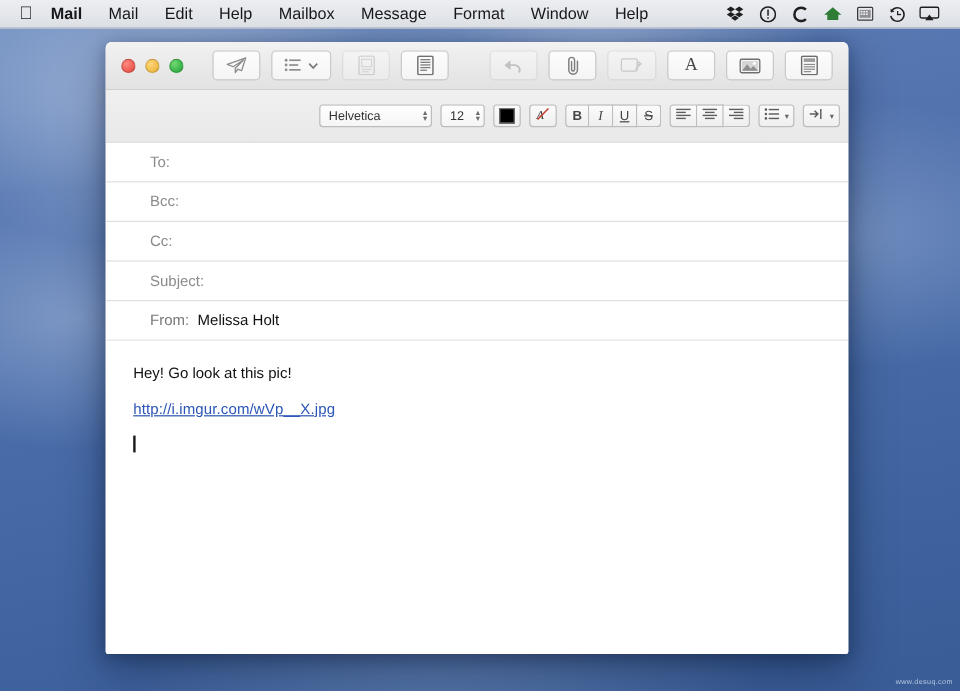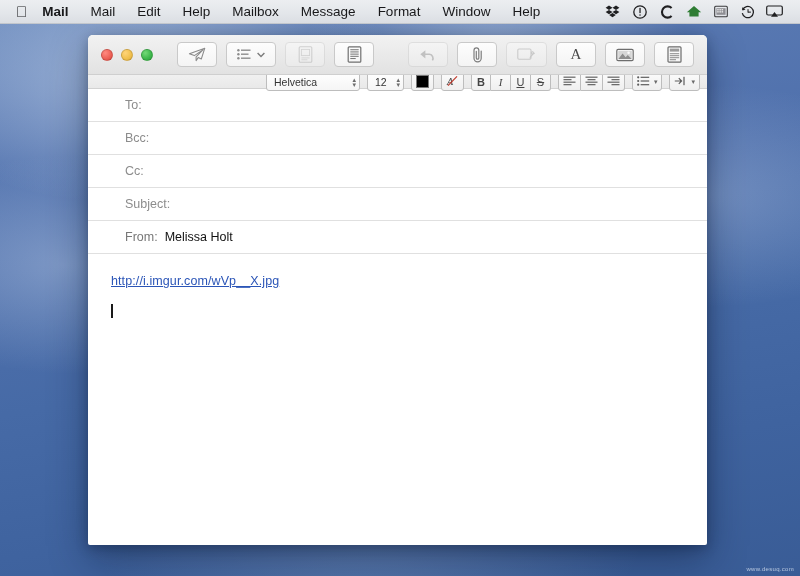--- a/index.html
+++ b/index.html
@@ -94,21 +94,21 @@
   }
   .tbtn.wide { min-width: 48px; }
   .tbtn.disabled { opacity: 0.42; }
   .tbtn svg { display: block; }
   .tgroup-right { margin-left: auto; display: flex; align-items: center; }
   .tgroup-right .tbtn { margin-right: 0; margin-left: 9px; }
   .glyph-A { font-size: 15px; color: #4a4a4a; font-family: "Liberation Serif", serif; }
 
   
   .formatbar {
-    height: 14px;
+    height: 44px;
     background: linear-gradient(180deg, #f0f0f0 0%, #e9e9e9 100%);
     border-bottom: 1px solid #d2d2d2;
     display: flex; align-items: center;
     padding-left: 178px;
   }
   .fsel {
     height: 19px;
     background: linear-gradient(180deg, #ffffff 0%, #f5f5f5 100%);
     border: 1px solid #bdbdbd; border-radius: 3px;
     display: flex; align-items: center;
@@ -488,20 +488,21 @@
       <span class="field-label">Subject:</span>
       <span class="field-value"></span>
     </div>
     <div class="field-row from">
       <span class="field-label">From:</span>
       <span class="field-value">Melissa Holt</span>
     </div>
   </div>
 
   <div class="body-area">
+    <div class="body-line">Hey! Go look at this pic!</div>
     <div class="body-line">
       <span class="body-link">http://i.imgur.com/wVp__X.jpg</span>
     </div>
     <div class="body-line">
       <span class="caret"></span>
     </div>
   </div>
 </div>
 
 <div class="watermark">www.desuq.com</div>

